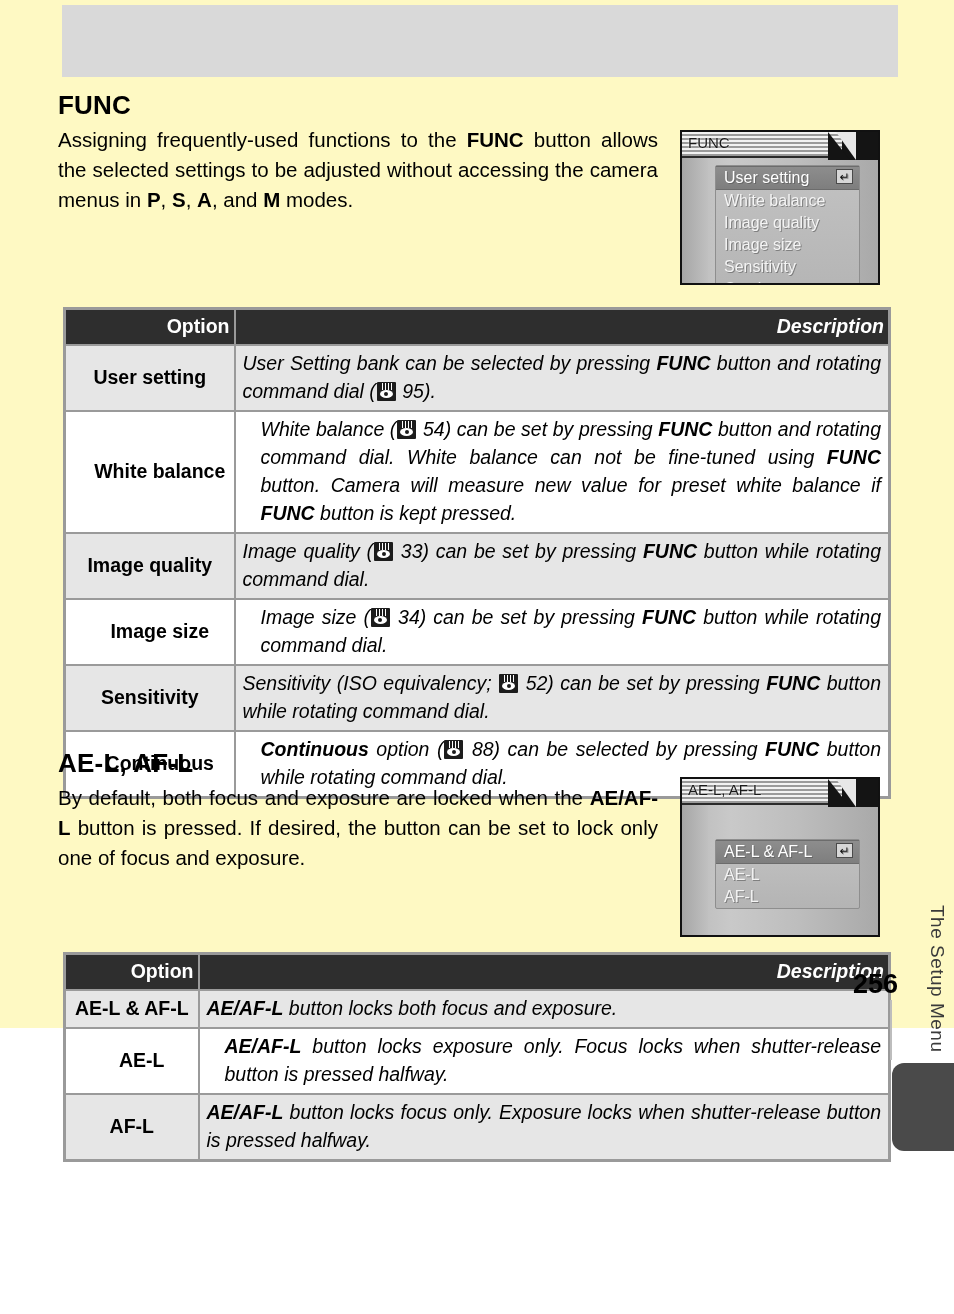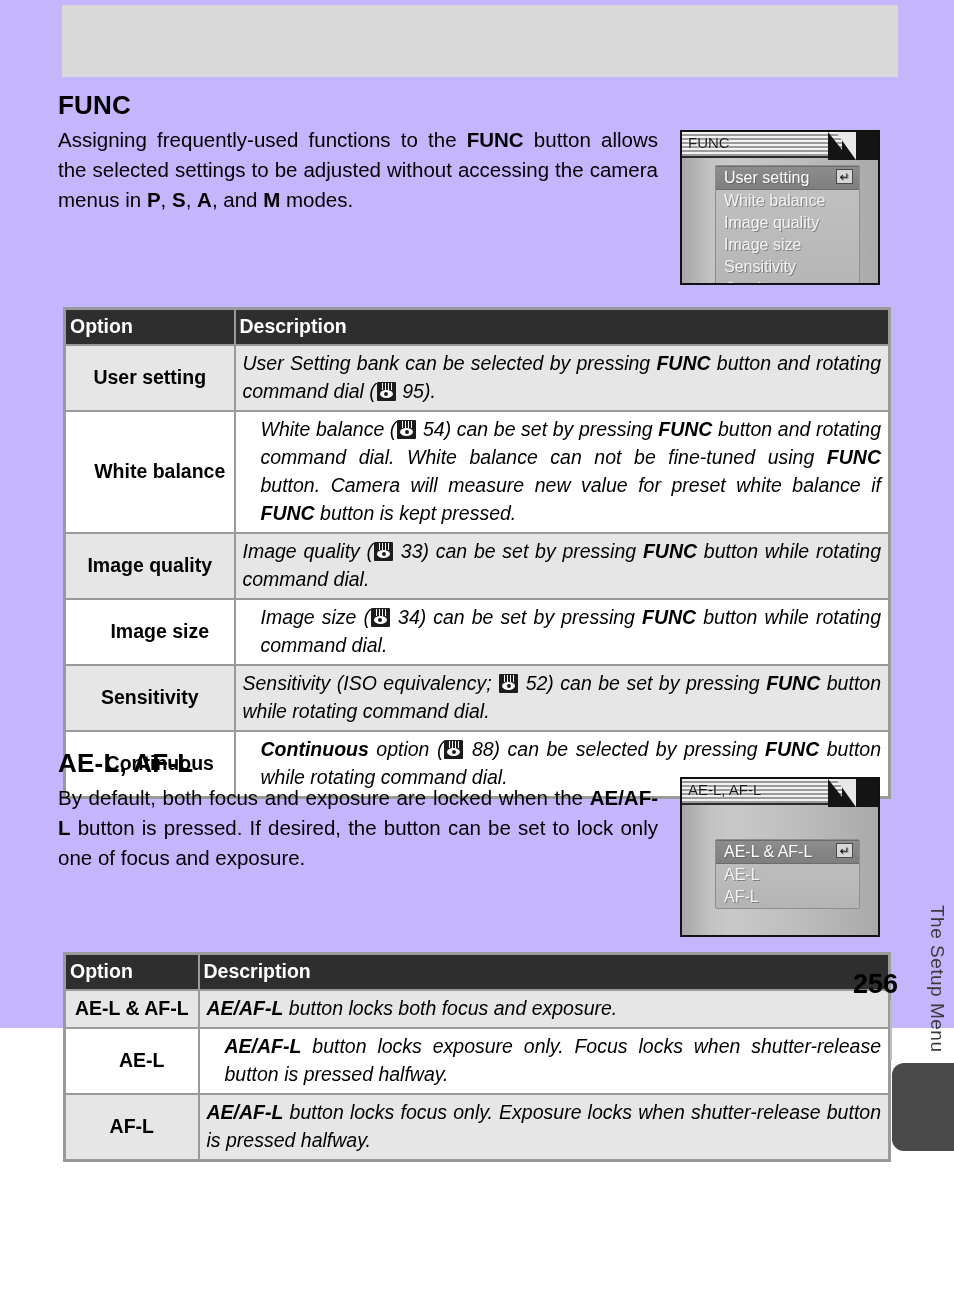--- a/index.html
+++ b/index.html
@@ -2,21 +2,21 @@
 <html><head>
 <meta charset="utf-8">
 <style>
   * { box-sizing: border-box; margin: 0; padding: 0; }
   html, body {
     width: 954px; height: 1314px;
     background: #ffffff;
     font-family: "Liberation Sans", sans-serif;
     overflow: hidden;
   }
-  .page { position: relative; width: 954px; height: 1028px; background:#c4b5fd; }
+  .page { position: relative; width: 954px; height: 1028px; background:#fef9c3; }
 
   
   .header-band {
     position: absolute; left: 62px; top: 5px;
     width: 836px; height: 72px;
     background: #d9d9d9;
   }
 
   
   .content { position: absolute; left: 58px; top: 90px; width: 840px; }
@@ -103,24 +103,24 @@
   
   table.spec {
     border-collapse: collapse;
     width: 828px;
     border: 3px solid #9a9a9a;
     font-size: 19.5px;
   }
   table.spec th {
     background:#2e2e2e; color:#ffffff;
     font-weight:bold; font-size:19.5px;
-    padding:5px 4px 6px; text-align:left;
+    padding:5px 4px 6px; text-align:right;
     border-right:2px solid #9a9a9a;
   }
-  table.spec th:last-child { border-right:none; }
+  table.spec th:last-child { border-right:none;font-style:italic; }
   table.spec td {
     border:2px solid #9a9a9a;
     padding:3px 7px 5px;
     vertical-align: middle;
     line-height:28px;
     color:#000;
   }
   table.spec td.opt {
     font-weight:bold; text-align:center; white-space:nowrap;
     padding-left:5px; padding-right:5px;

